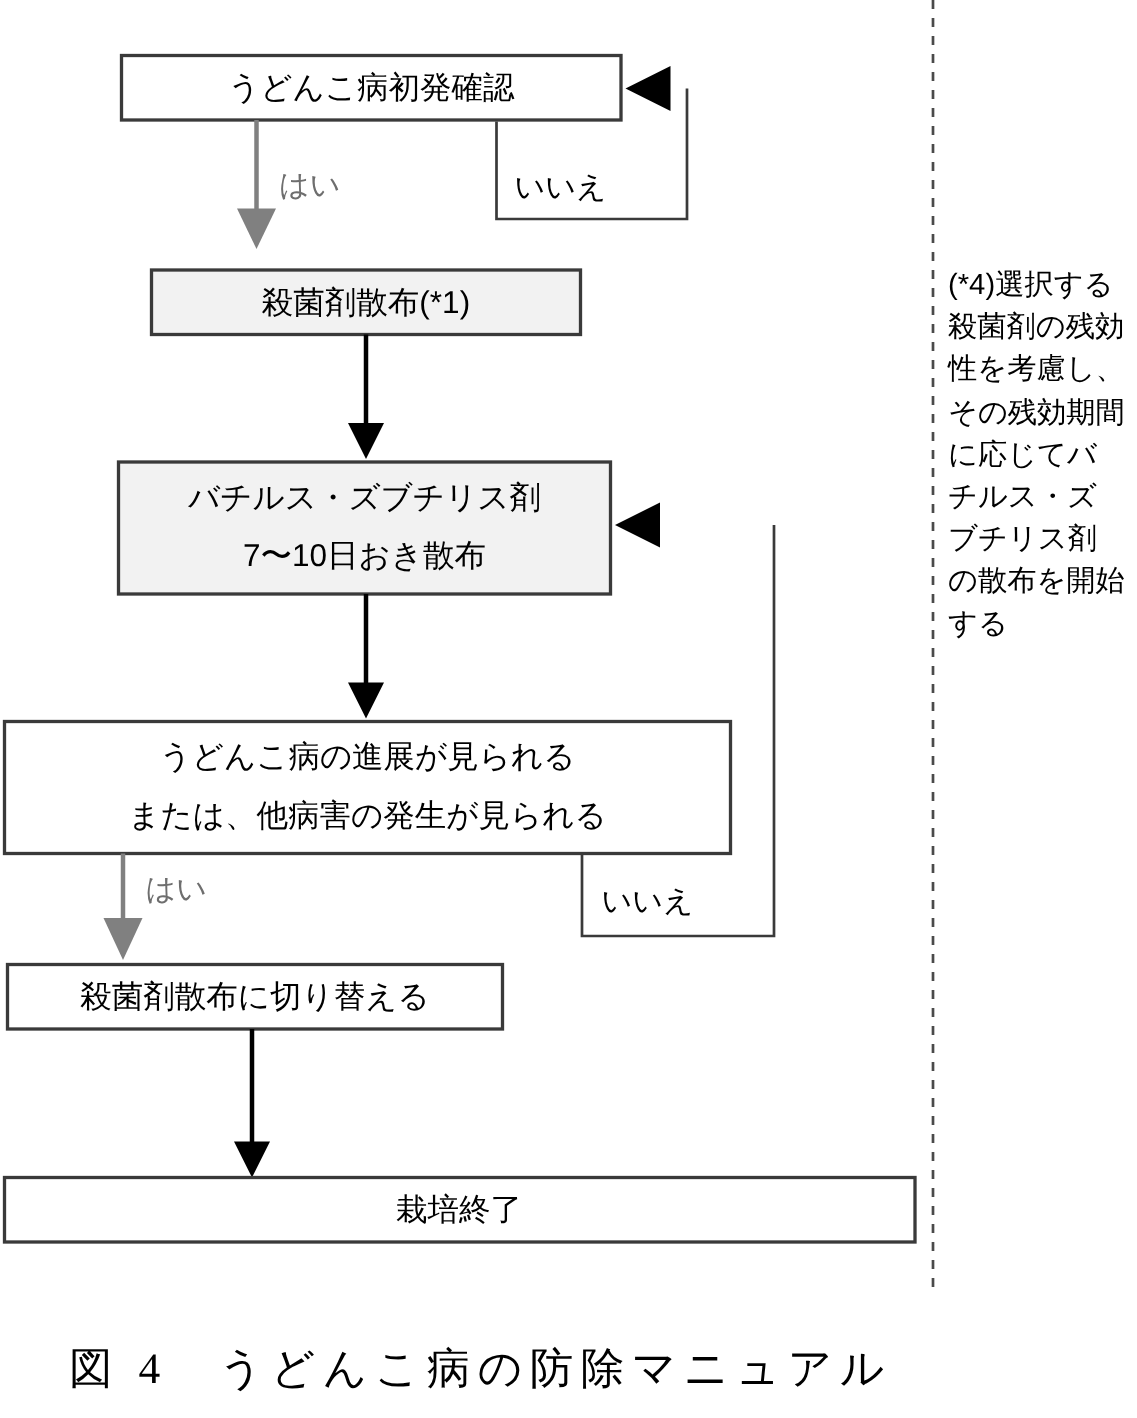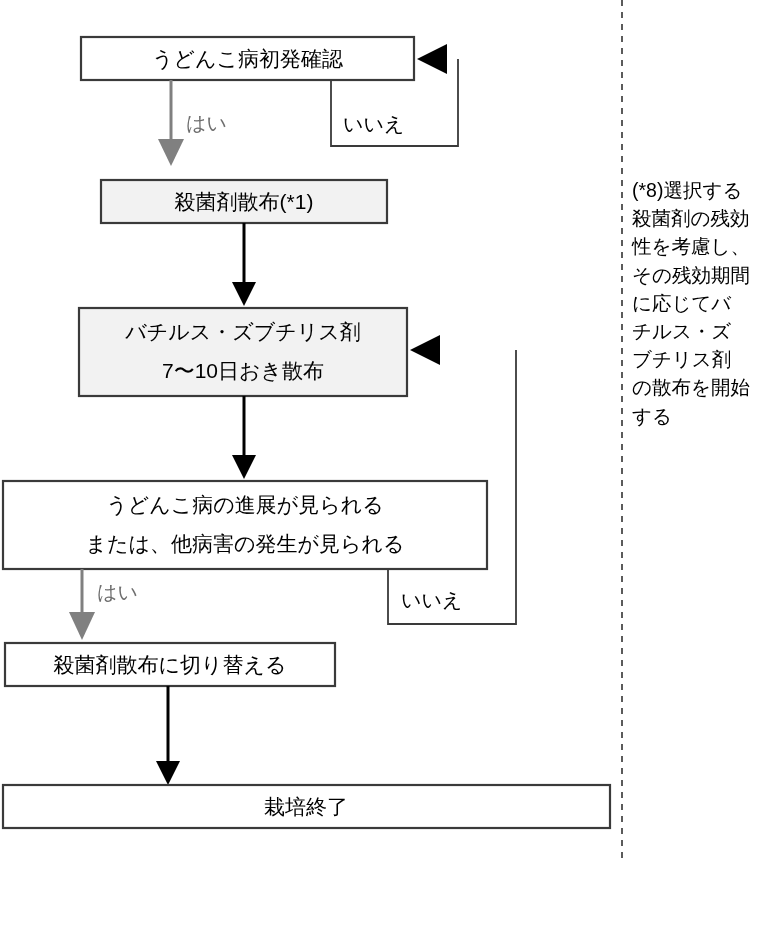--- a/index.html
+++ b/index.html
@@ -175,16 +175,17 @@
 
     <g>
       <rect class="node-box plain" x="3" y="785" width="607" height="43"></rect>
       <text class="node-label" x="306" y="808">栽培終了</text>
     </g>
 
     <line class="divider" x1="622" y1="0" x2="622" y2="858"></line>
 
   </svg>
 
-  <div class="side-note">(*8)選択する殺菌剤の残効性を考慮し、その残効期間に応じてバチルス・ズブチリス剤の散布を開始する</div>
+  <div class="side-note">(*4)選択する殺菌剤の残効性を考慮し、その残効期間に応じてバチルス・ズブチリス剤の散布を開始する</div>
 
+  <div class="caption">図 4　うどんこ病の防除マニュアル</div>
 
 </div>
 
 </body></html>

